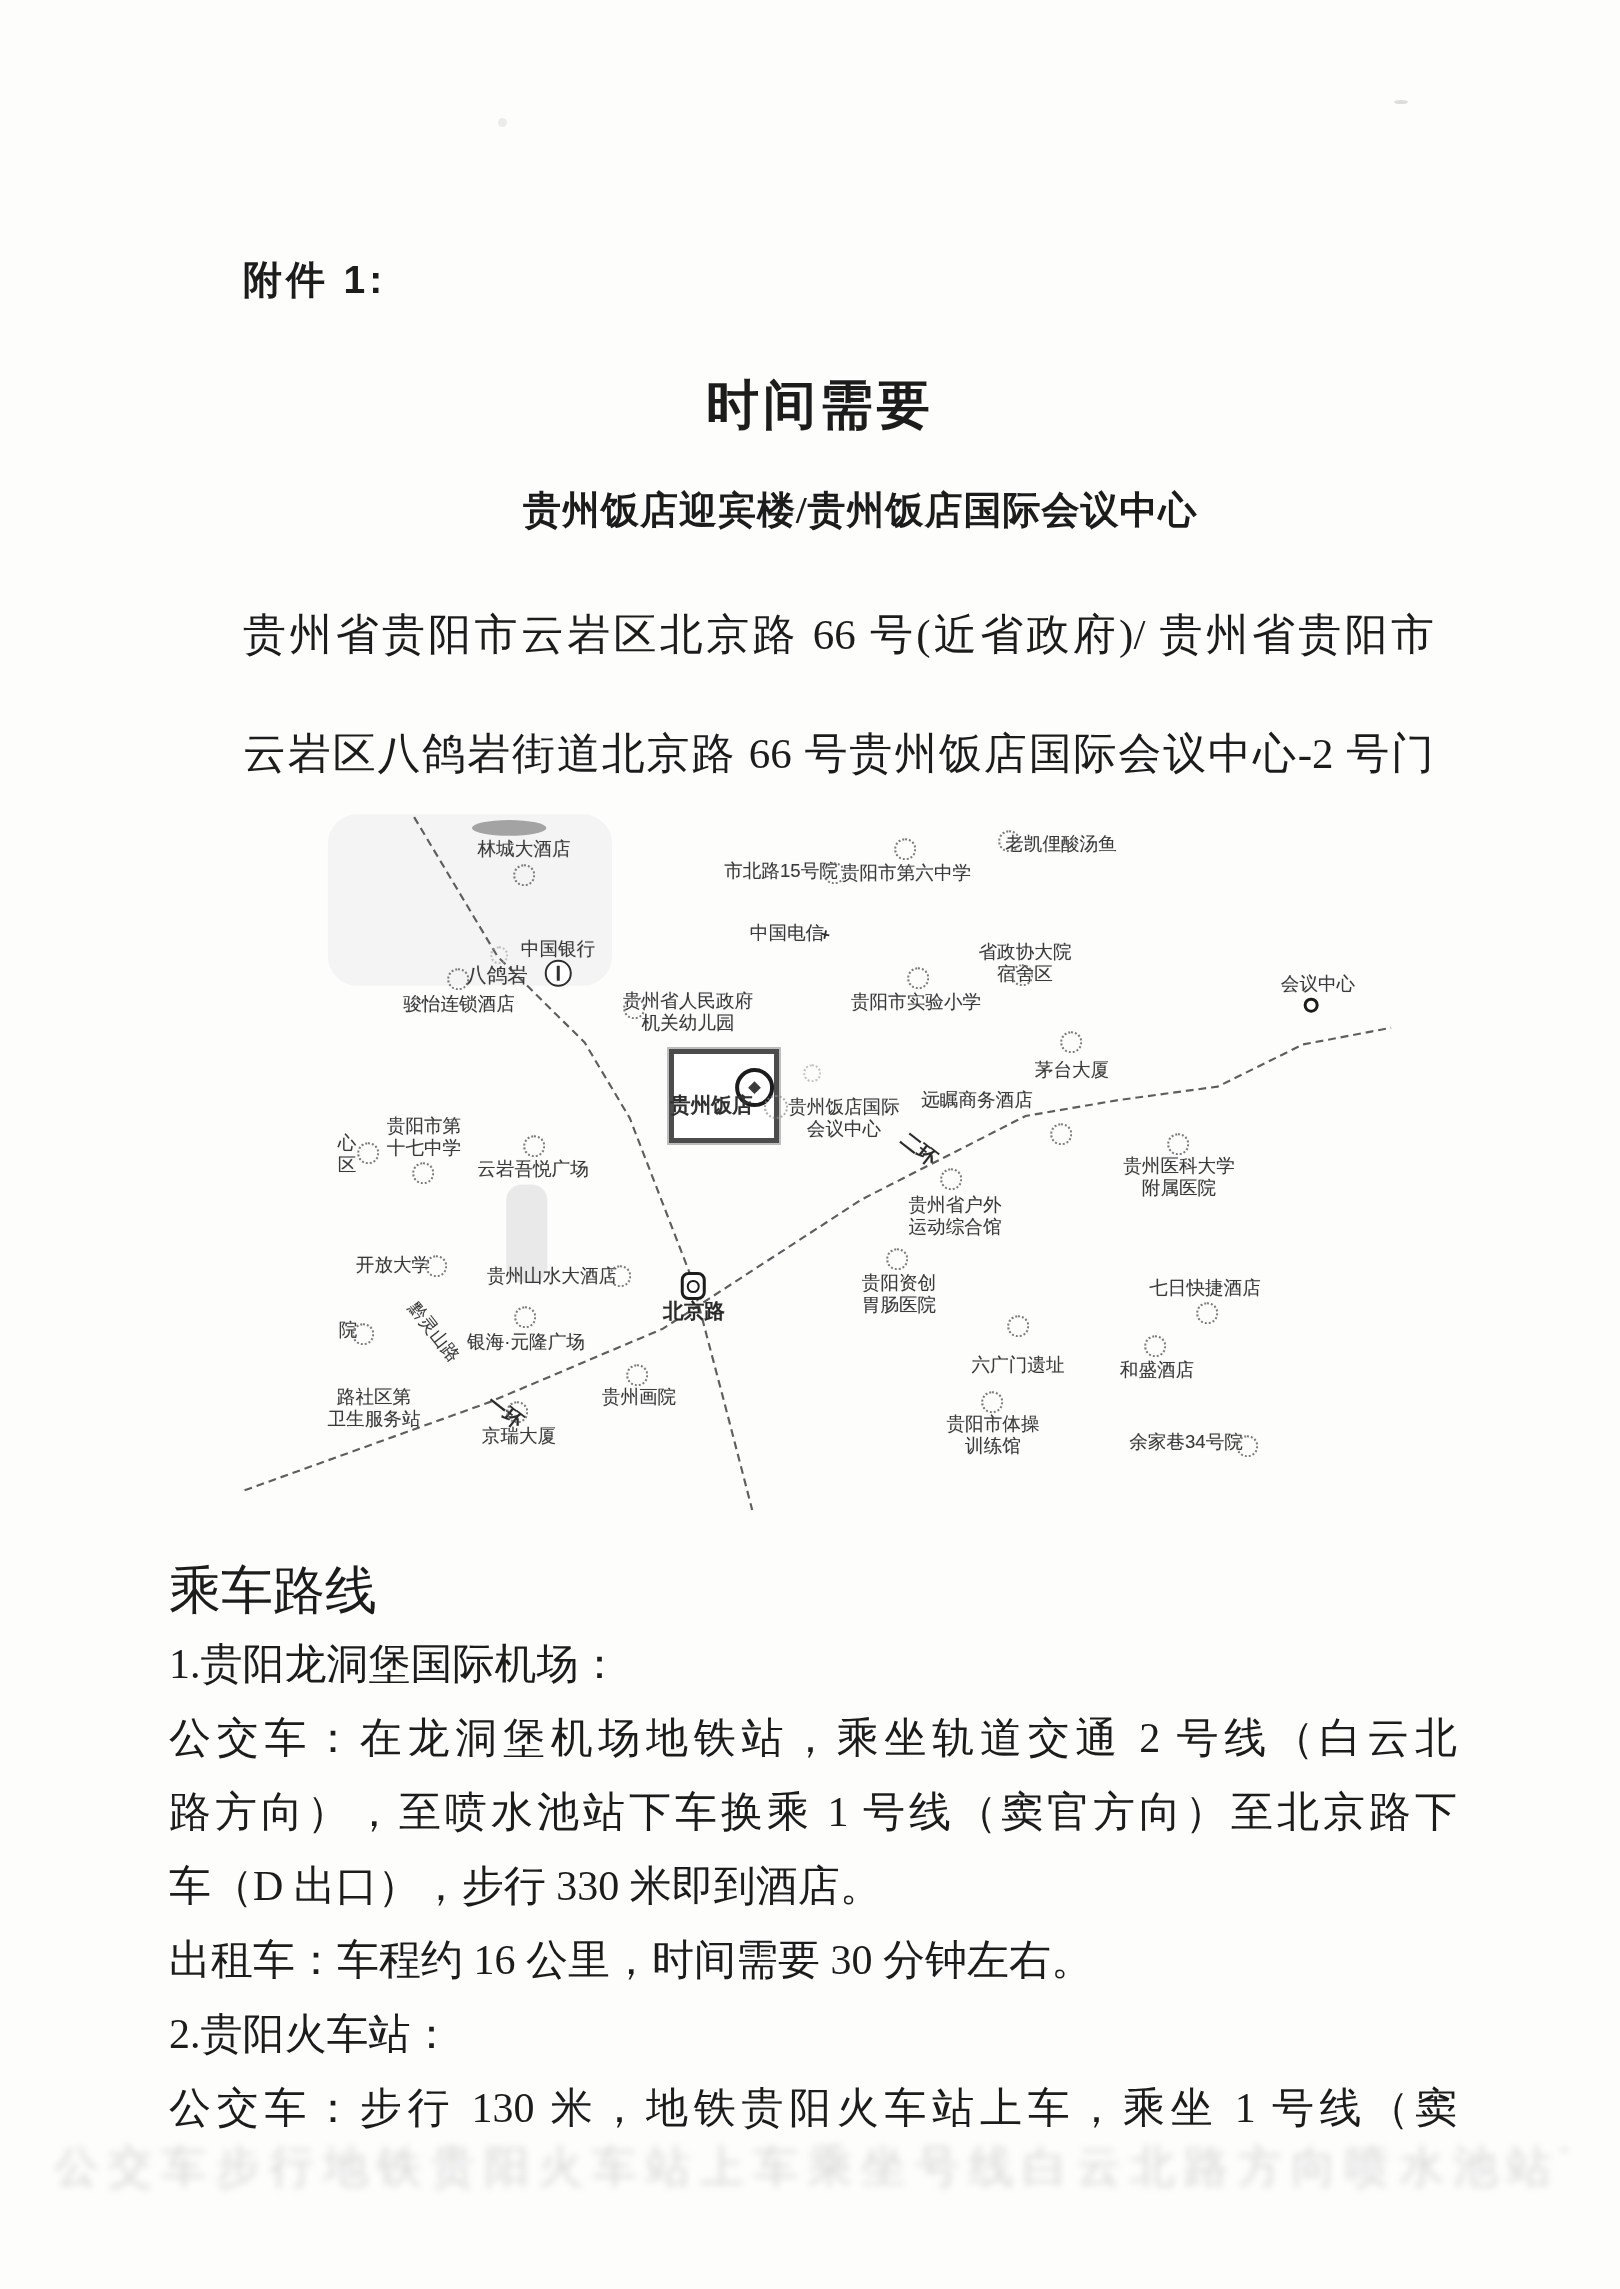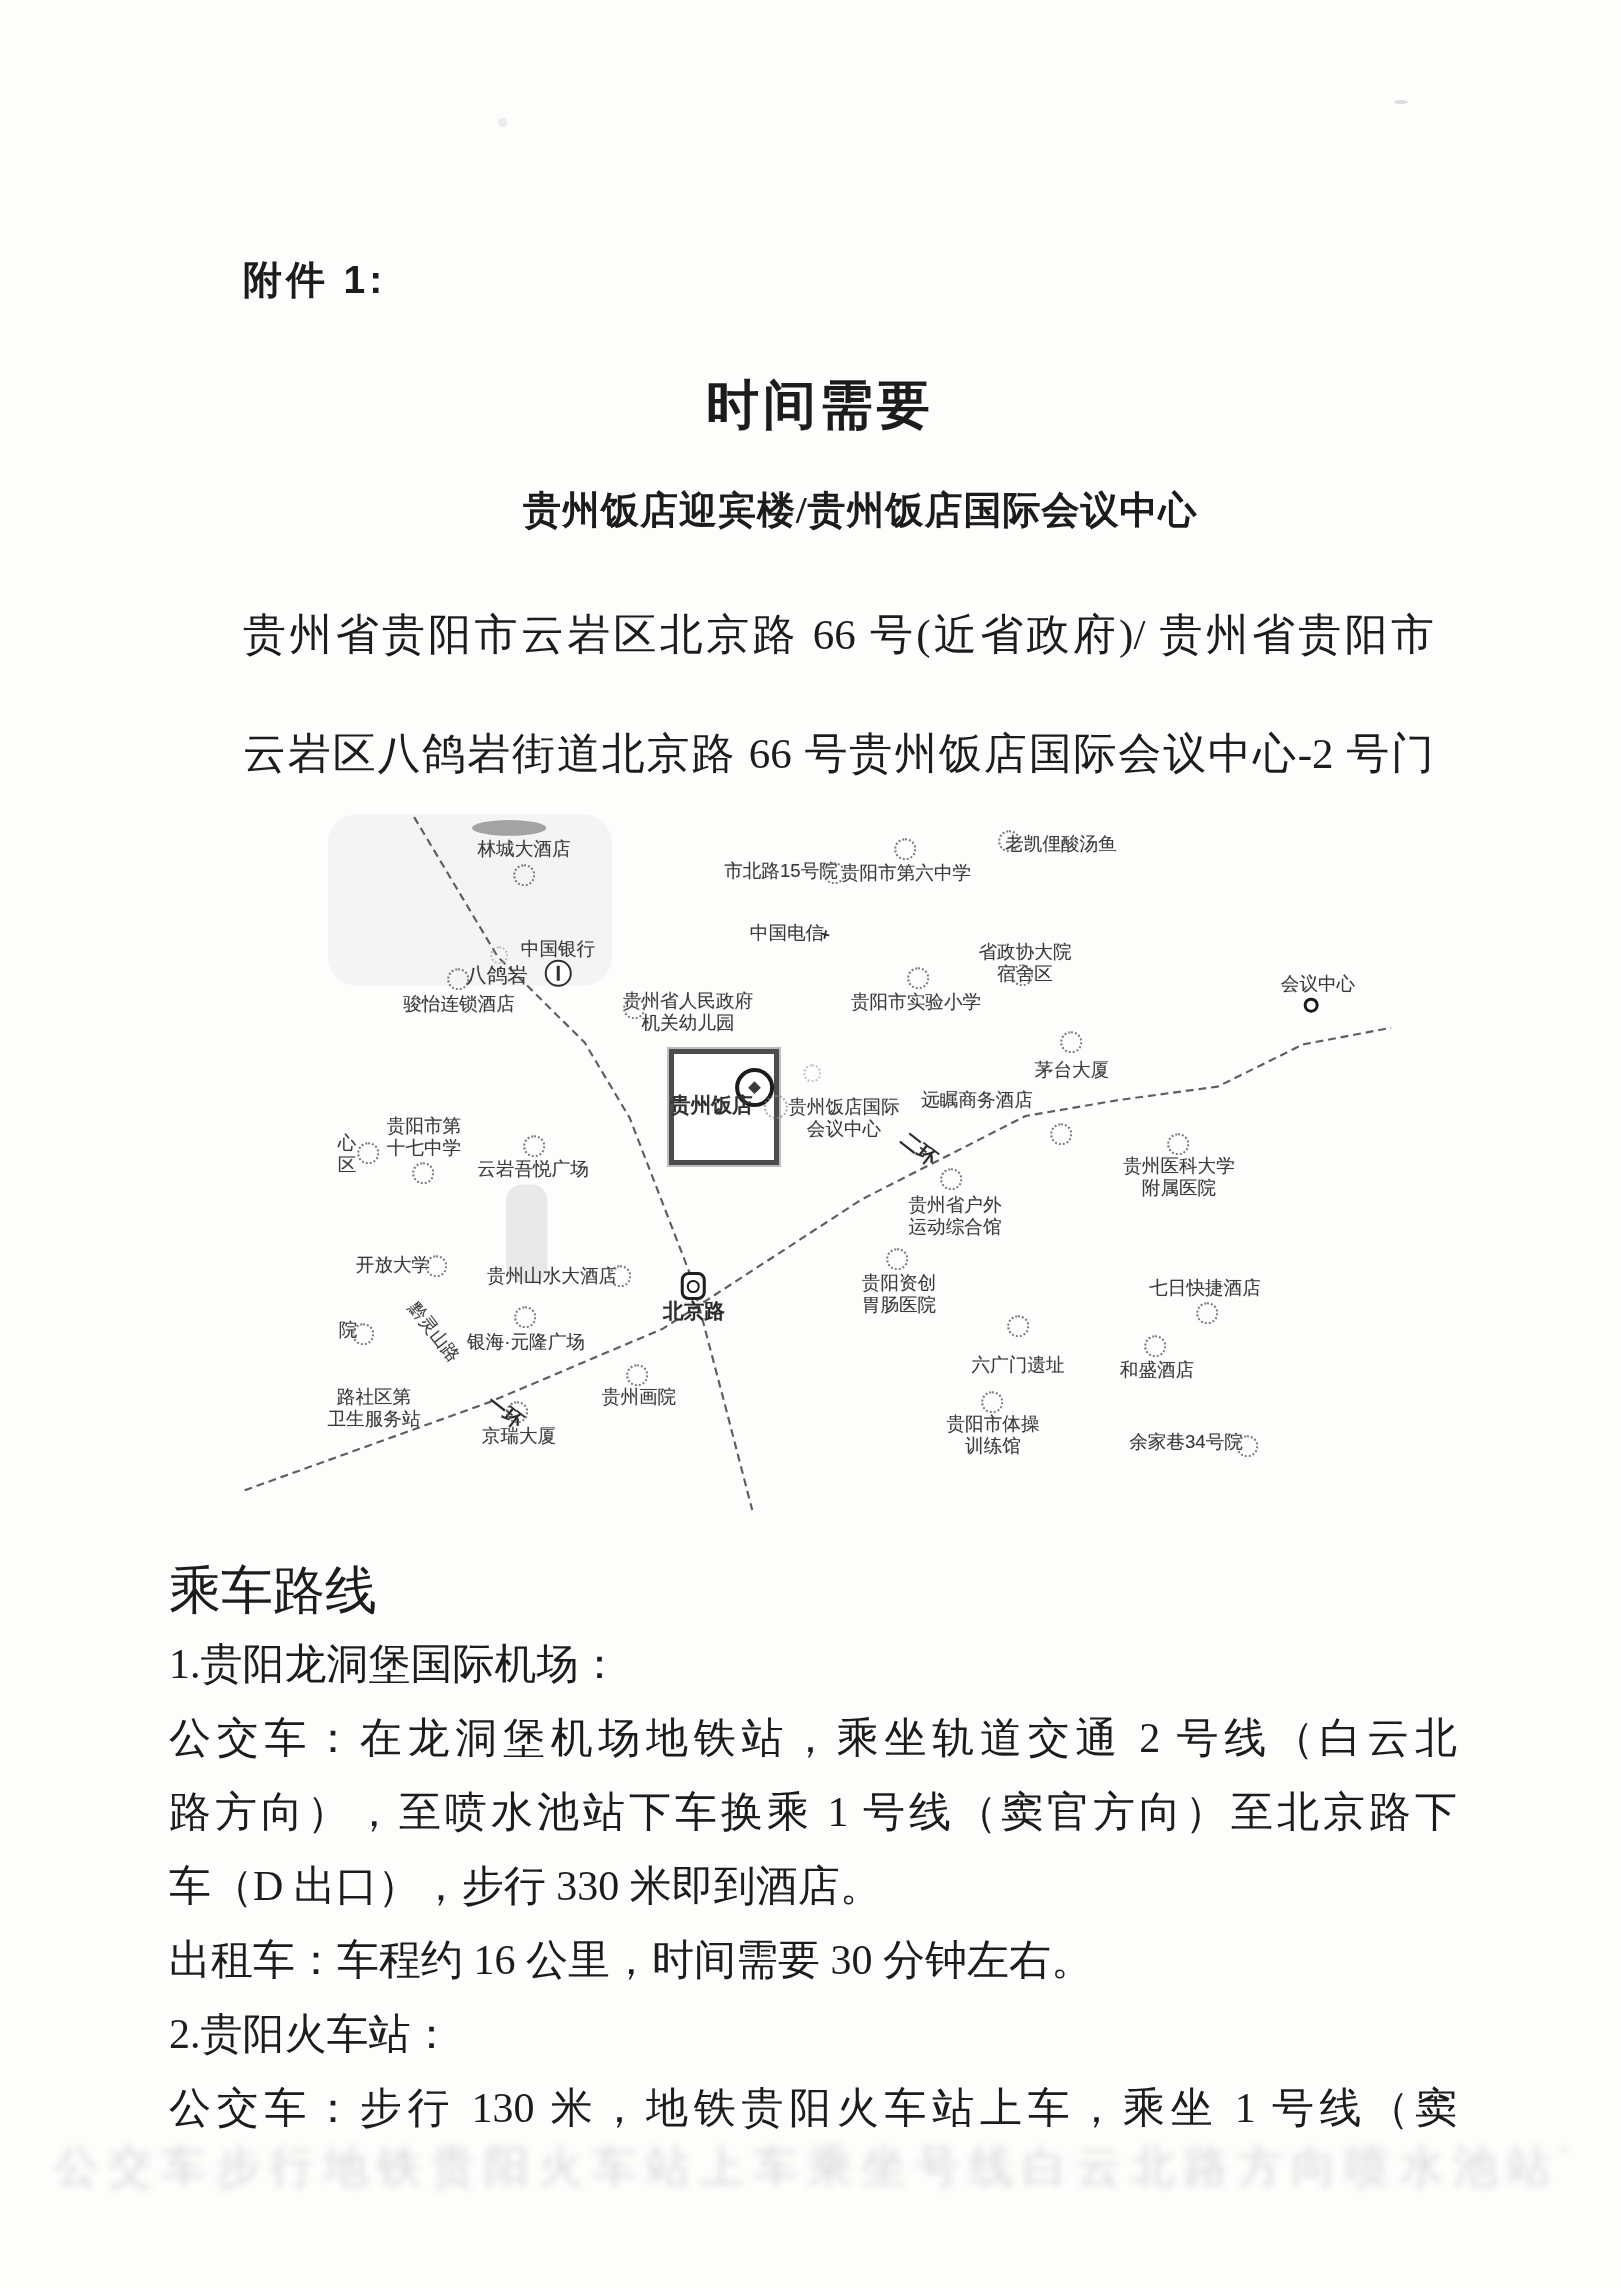--- a/index.html
+++ b/index.html
@@ -53,21 +53,21 @@
   .mk-dot{width:21.6px;height:21.6px;border:2px dotted #6f6f6f;border-radius:50%;opacity:.9;}
   .mk-dotfaint{width:17.6px;height:17.6px;border:2px dotted #9a9a9a;border-radius:50%;opacity:.6;}
   .mk-filled{width:14.7px;height:14.7px;border:3.9px solid #1b1b1b;border-radius:50%;background:#fff;}
   .mk-bank{width:26.5px;height:26.5px;border:2.9px solid #2e2e2e;border-radius:50%;background:#fff;}
   .mk-bank::before{content:"";position:absolute;left:50%;top:3.9px;bottom:3.9px;width:2.9px;margin-left:-1.5px;background:#2e2e2e;}
   .mk-station{width:24.5px;height:28px;border:3.9px solid #1d1d1d;border-radius:7.8px;background:#fff;}
   .mk-station::before{content:"";position:absolute;left:50%;top:50%;width:8.8px;height:8.8px;margin:-5.9px 0 0 -5.9px;border:2.5px solid #1d1d1d;border-radius:50%;}
   .mk-glyph{font-size:16.7px;color:#2d2d2d;font-weight:bold;transform:translate(-50%,-50%) rotate(12deg);}
   
   .hotel-box{
-    position:absolute;left:444px;top:235px;width:110px;height:116px;
+    position:absolute;left:444px;top:235px;width:110px;height:94px;
     border:5.9px solid #4c4c4c;background:#fff;box-sizing:border-box;
     box-shadow:0 0 0 2px rgba(70,70,70,.35);
   }
   .hotel-pin{
     position:absolute;left:61px;top:13.7px;width:39px;height:39px;
     border:4.9px solid #1c1c1c;border-radius:50%;box-sizing:border-box;
     transform:translate(-50%,-50%) translate(19.6px,19.6px);
   }
   .hotel-pin::before{content:"";position:absolute;left:50%;top:50%;width:8.8px;height:8.8px;margin:-4.4px 0 0 -4.4px;background:#3a3a3a;transform:rotate(45deg);}
   .hotel-label{

